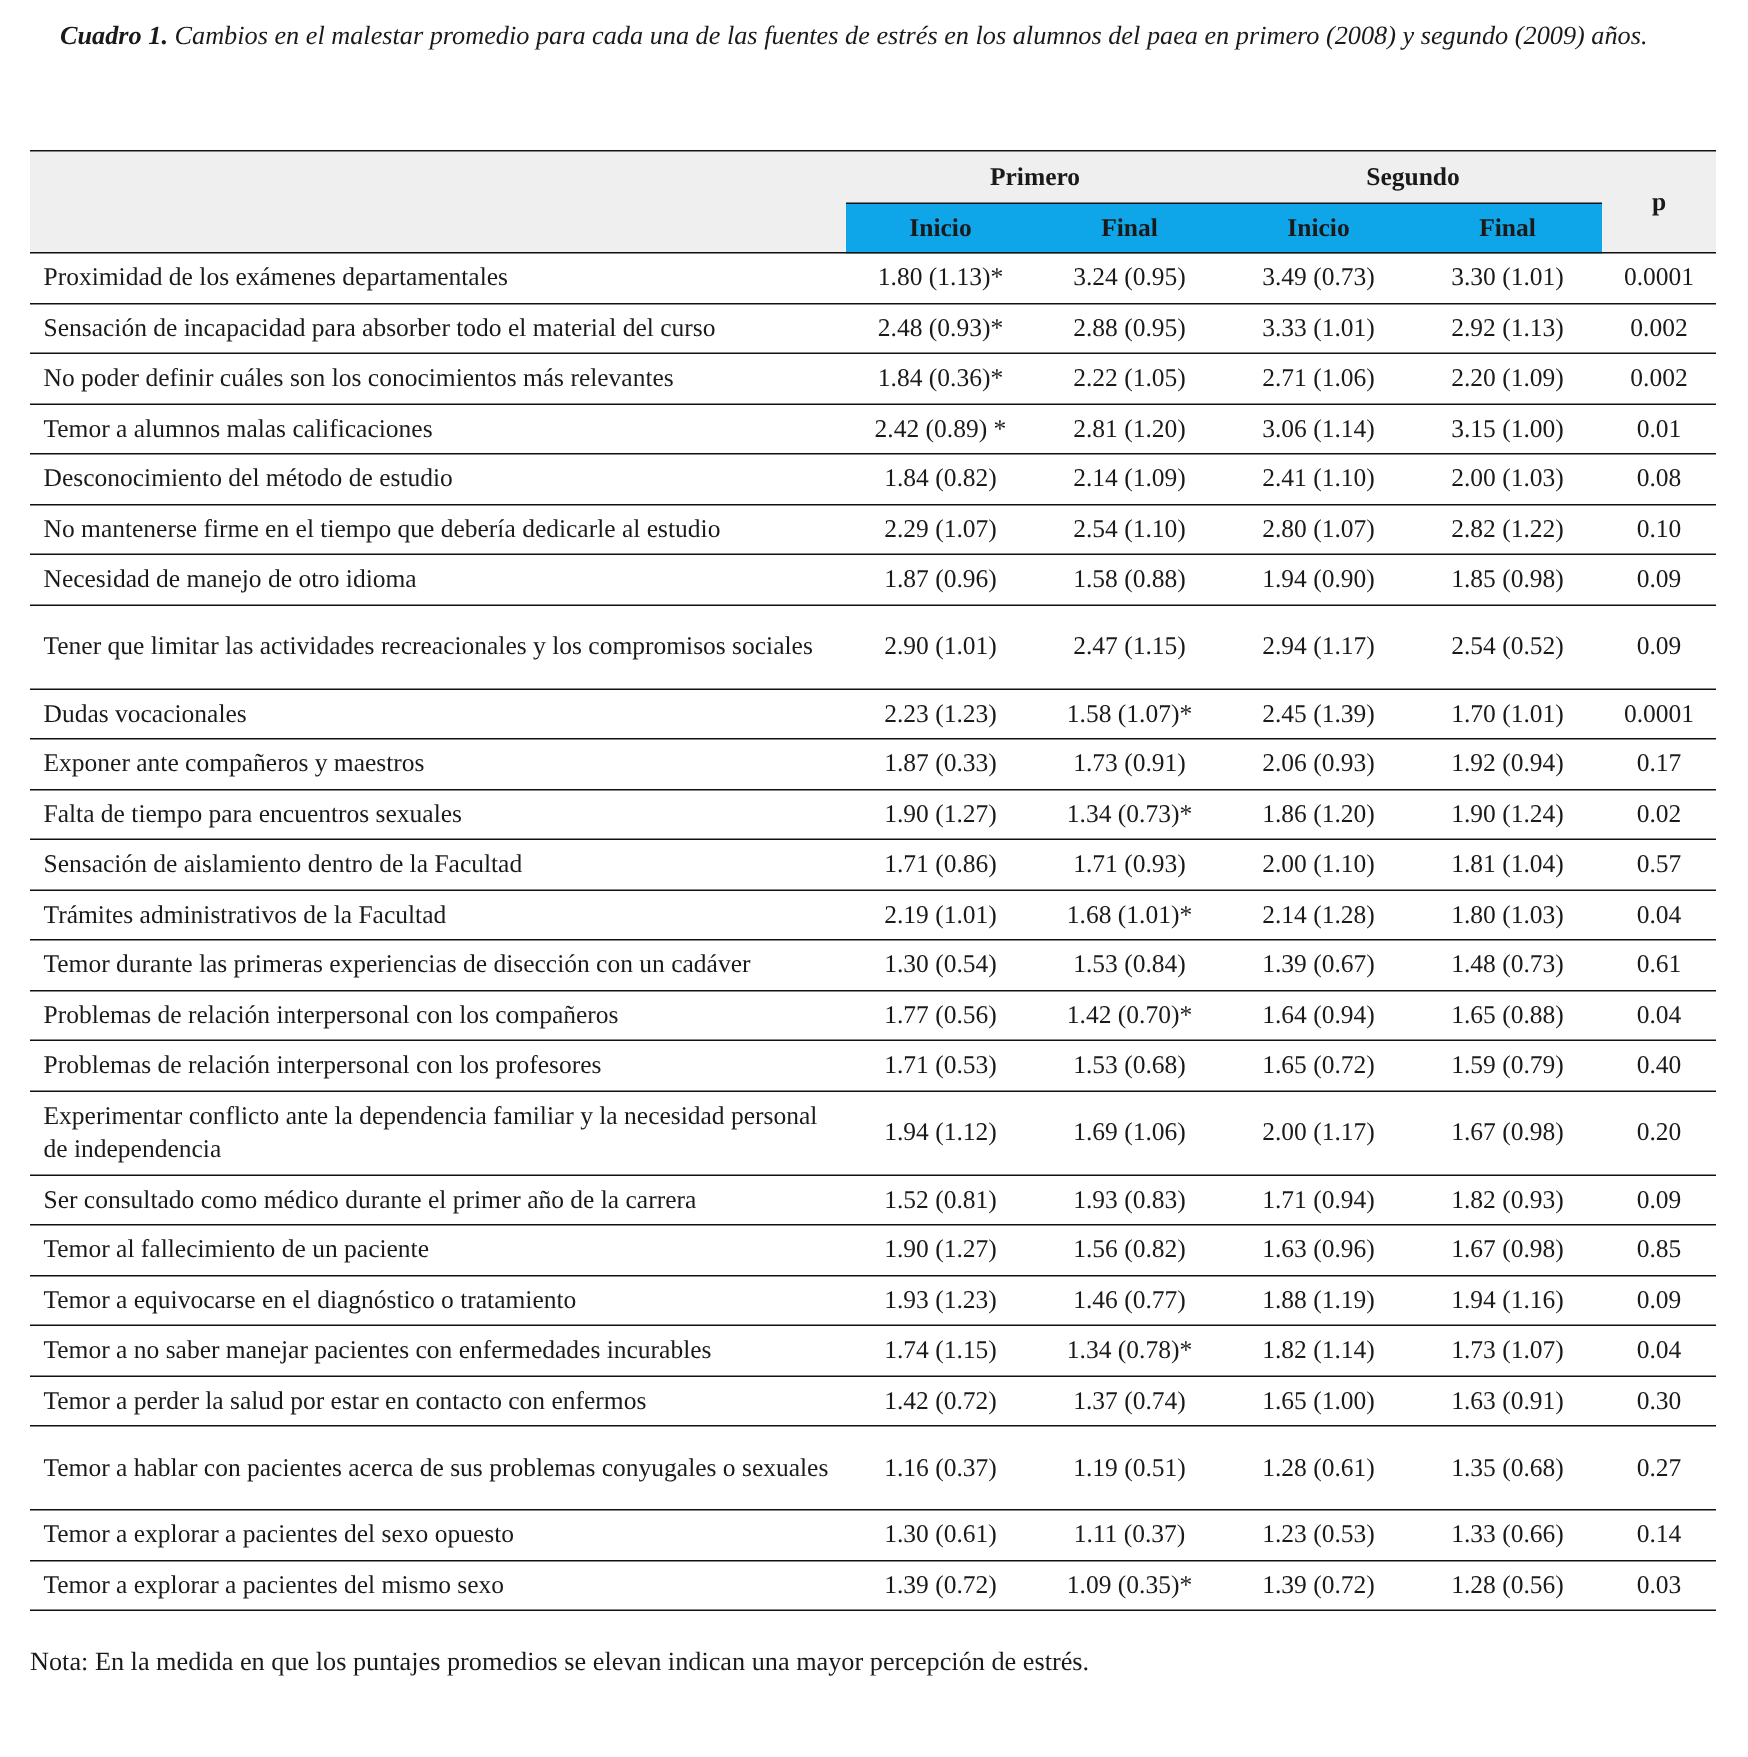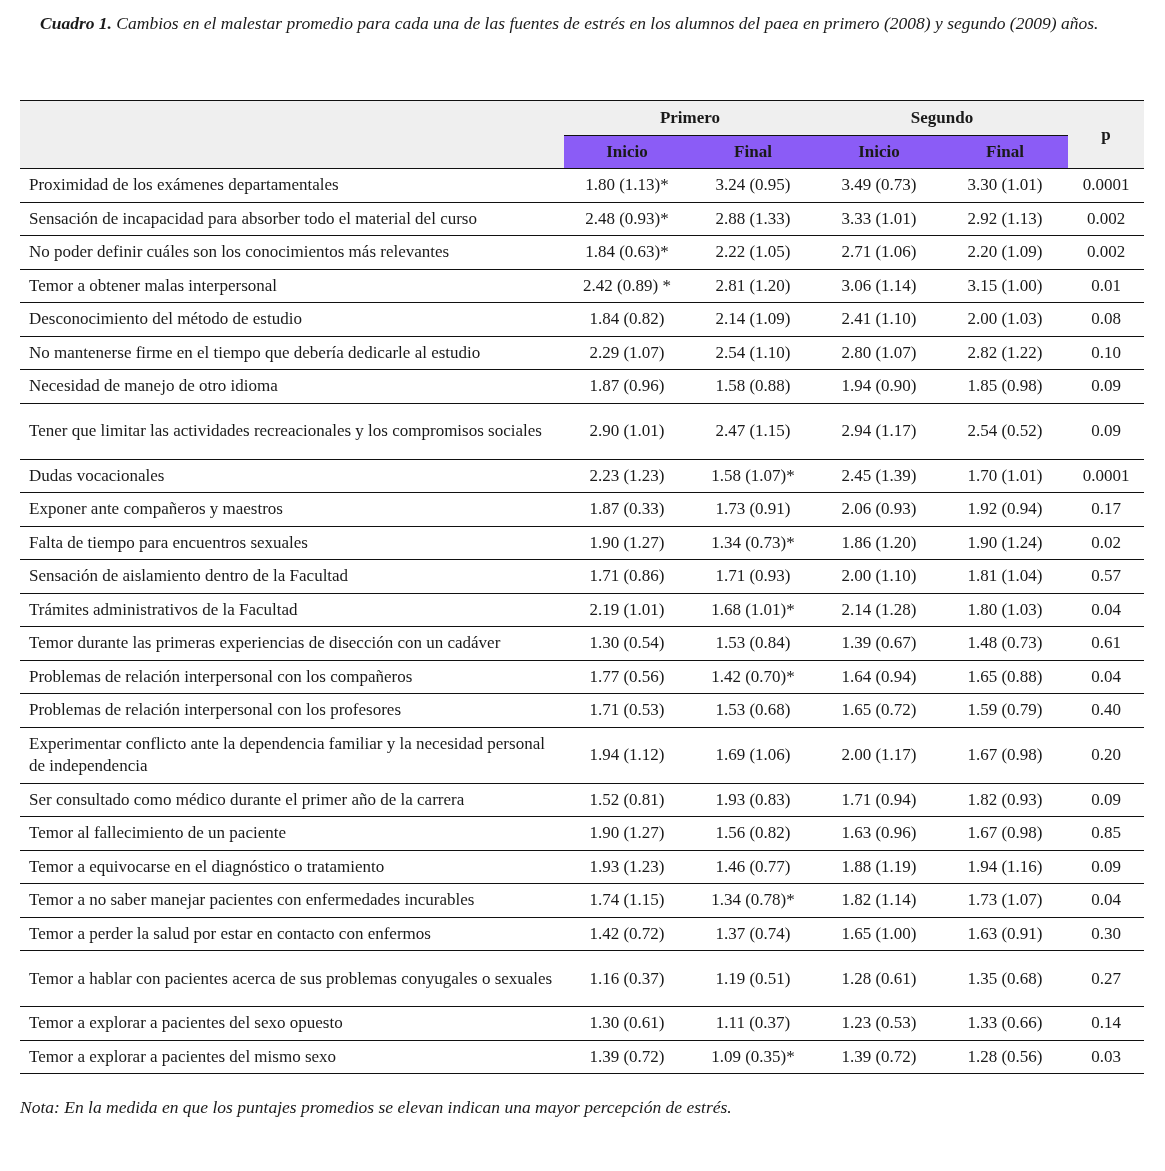--- a/index.html
+++ b/index.html
@@ -17,38 +17,38 @@
   table.data {
     position: absolute; left: 20px; top: 100px; width: 1124px;
     border-collapse: collapse;
     font-family: Liberation Serif, serif;
     font-size: 17px;
   }
   table.data thead tr.h1 th, table.data thead tr.h2 th { font-weight: bold; }
   table.data thead { background: #efefef; }
   table.data thead tr.h1 th { height: 34px; padding: 0; border-top: 1.5px solid #111; }
   table.data thead tr.h2 th { height: 32px; padding: 0; }
-  th.sub { background: #8b5cf6; border-top: 1.5px solid #111; }
+  th.sub { background: #0ea5e9; border-top: 1.5px solid #111; }
   table.data tbody td {
     border-top: 1.5px solid #111;
     padding: 0;
     height: 32.5px;
     vertical-align: middle;
   }
   table.data tbody tr.tall td { height: 55px; }
   table.data tbody tr:last-child td { border-bottom: 1.5px solid #111; margin-top: 43px; }
   td.label { padding-left: 9px !important; line-height: 22px; width: 535px; }
   td.num { text-align: center; white-space: nowrap; }
   col.c-label { width: 544px; }
   col.c-num { width: 126px; }
   col.c-p { width: 76px; }
   .notes {
     position: absolute; left: 20px; top: 1096px; width: 1100px;
     font-family: "Liberation Serif", serif;
-    font-size: 17.5px; line-height: 23px; font-style: italic;
+    font-size: 17.5px; line-height: 23px;
   }
 </style>
 </head>
 <body>
 
 <div class="caption">
   <b>Cuadro 1.</b>
   <span>Cambios en el malestar promedio para cada una de las fuentes de estrés en los alumnos del paea en primero (2008) y segundo (2009) años.</span>
 </div>
 
@@ -80,35 +80,35 @@
         <td class="label">Proximidad de los exámenes departamentales</td>
         <td class="num">1.80 (1.13)*</td>
         <td class="num">3.24 (0.95)</td>
         <td class="num">3.49 (0.73)</td>
         <td class="num">3.30 (1.01)</td>
         <td class="num">0.0001</td>
       </tr>
       <tr>
         <td class="label">Sensación de incapacidad para absorber todo el material del curso</td>
         <td class="num">2.48 (0.93)*</td>
-        <td class="num">2.88 (1.33)</td>
+        <td class="num">2.88 (0.95)</td>
         <td class="num">3.33 (1.01)</td>
         <td class="num">2.92 (1.13)</td>
         <td class="num">0.002</td>
       </tr>
       <tr>
         <td class="label">No poder definir cuáles son los conocimientos más relevantes</td>
-        <td class="num">1.84 (0.63)*</td>
+        <td class="num">1.84 (0.36)*</td>
         <td class="num">2.22 (1.05)</td>
         <td class="num">2.71 (1.06)</td>
         <td class="num">2.20 (1.09)</td>
         <td class="num">0.002</td>
       </tr>
       <tr>
-        <td class="label">Temor a obtener malas interpersonal</td>
+        <td class="label">Temor a alumnos malas calificaciones</td>
         <td class="num">2.42 (0.89) *</td>
         <td class="num">2.81 (1.20)</td>
         <td class="num">3.06 (1.14)</td>
         <td class="num">3.15 (1.00)</td>
         <td class="num">0.01</td>
       </tr>
       <tr>
         <td class="label">Desconocimiento del método de estudio</td>
         <td class="num">1.84 (0.82)</td>
         <td class="num">2.14 (1.09)</td>

